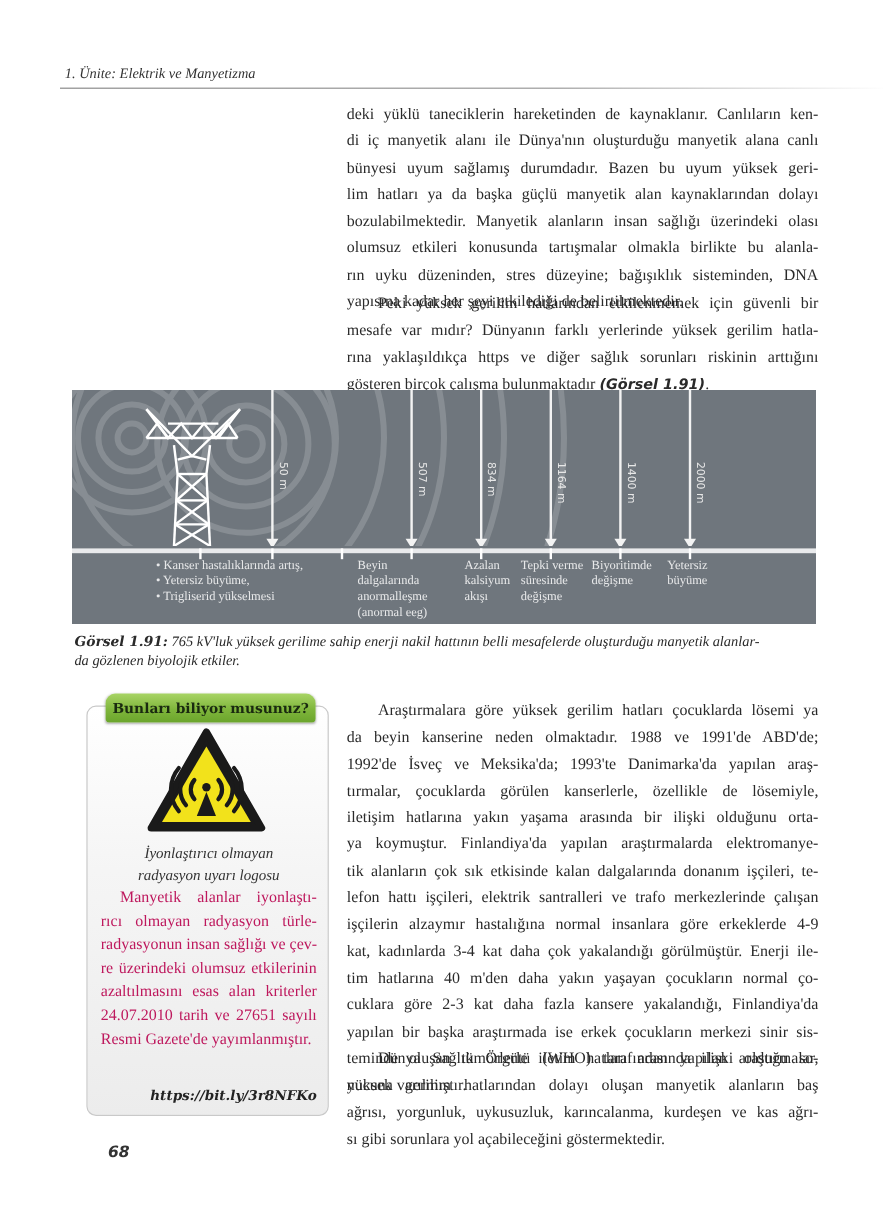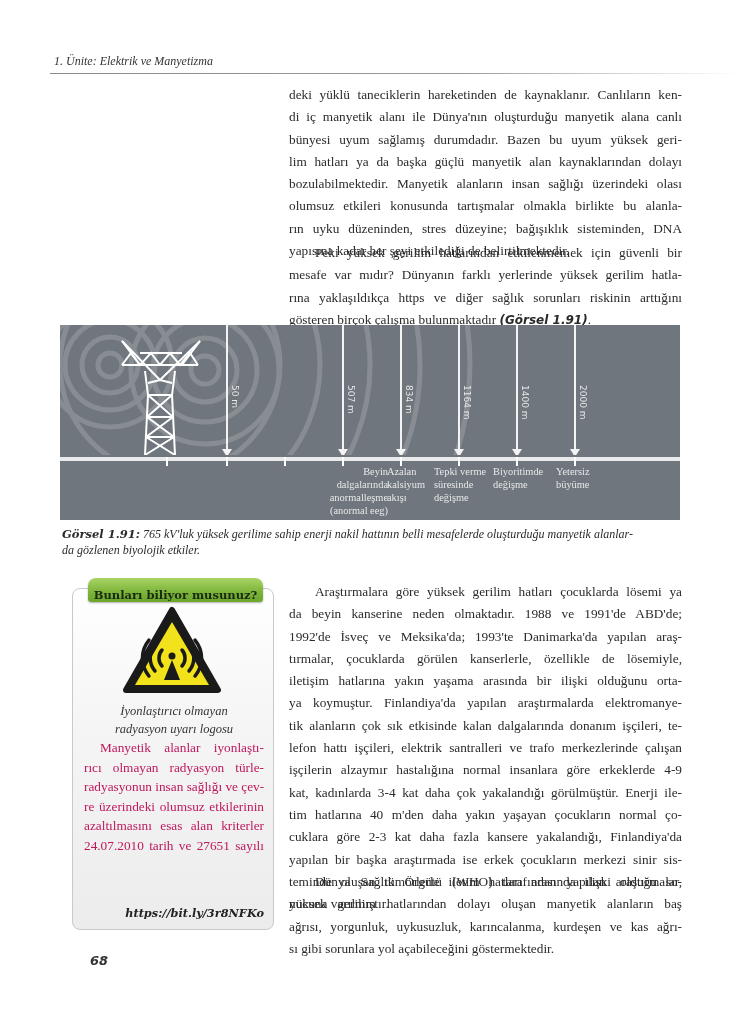--- a/index.html
+++ b/index.html
@@ -21,29 +21,29 @@
 
   
   .figure { position: absolute; left: 60px; top: 325px; width: 620px; height: 195px; background: #6f767d; }
   .fig-top { position: absolute; left: 0; top: 0; width: 620px; height: 130px; overflow: hidden; }
   .fig-bar { position: absolute; left: 0; top: 132px; width: 620px; height: 4px; background: #e9eaec; }
   .fig-tick { position: absolute; top: 132px; width: 2px; height: 9px; background: #ffffff; }
   .arrow { position: absolute; top: 0; width: 2px; height: 128px; background: #f3f3f3; }
   .arrow::after { content: ""; position: absolute; left: -4px; bottom: -4px; border-left: 5px solid transparent; border-right: 5px solid transparent; border-top: 8px solid #f3f3f3; }
   .dist { position: absolute; top: 60px; font-family: "DejaVu Sans", sans-serif; font-size: 9px; color: #e7e7e7; transform: rotate(90deg); transform-origin: left top; white-space: nowrap; }
   .effect { position: absolute; top: 140px; font-family: "Liberation Serif", serif; font-size: 10.4px; line-height: 13px; color: #e8e9ea; }
-  .effect.center { text-align: right; }
+  .effect.center { text-align: left; }
   .effect.left { text-align: left; }
 
   .caption { position: absolute; left: 62px; top: 527px; width: 620px; font-family: "Liberation Serif", serif; font-style: italic; font-size: 12px; line-height: 15.5px; color: #2a2a2a; }
   .caption .lbl { font-weight: bold; font-family: "DejaVu Serif", serif; font-size: 11.5px; }
 
   
   .info-box { position: absolute; left: 72px; top: 588px; width: 202px; height: 342px; border: 1.5px solid #c9c9c9; border-radius: 8px; background: linear-gradient(to bottom, #ffffff 0%, #f5f5f5 40%, #ececec 100%); }
-  .info-tab { position: absolute; left: 88px; top: 578px; width: 175px; height: 24px; border-radius: 8px 8px 3px 3px; background: linear-gradient(to bottom, #a8d465 0%, #7fb63c 55%, #6ba52c 100%); box-shadow: 0 1px 2px rgba(0,0,0,0.3); display: flex; align-items: flex-end; justify-content: center; }
+  .info-tab { position: absolute; left: 88px; top: 578px; width: 175px; height: 24px; border-radius: 8px 8px 3px 3px; background: linear-gradient(to bottom, #a8d465 0%, #7fb63c 55%, #6ba52c 100%); box-shadow: 0 1px 2px rgba(0,0,0,0.3); display: flex; align-items: center; justify-content: center; }
   .info-tab span { font-family: "DejaVu Serif", serif; font-weight: bold; font-size: 11.5px; color: #1a2a10; }
   .warn { position: absolute; left: 122px; top: 606px; width: 100px; height: 90px; }
   .warn-cap { position: absolute; left: 74px; top: 702px; width: 200px; text-align: center; font-family: "Liberation Serif", serif; font-style: italic; font-size: 12.5px; line-height: 18px; color: #333; }
   .info-text { position: absolute; left: 84px; top: 738px; width: 180px; font-family: "Liberation Serif", serif; font-size: 13.3px; line-height: 19.6px; color: #be185d; }
   .info-text .line { display: block; text-align: justify; text-align-last: justify; white-space: nowrap; }
   .info-text .line.first { padding-left: 16px; }
   .info-text .line.last { text-align-last: left; }
   .info-link { position: absolute; left: 84px; top: 906px; width: 180px; text-align: right; font-family: "DejaVu Serif", serif; font-weight: bold; font-style: italic; font-size: 11.3px; color: #222; }
 
   #p3 { top: 581px; }
@@ -137,20 +137,25 @@
   <div class="fig-bar"></div>
   <div class="fig-tick" style="left:106px"></div>
   <div class="fig-tick" style="left:166px"></div>
   <div class="fig-tick" style="left:224px"></div>
   <div class="fig-tick" style="left:282px"></div>
   <div class="fig-tick" style="left:340px"></div>
   <div class="fig-tick" style="left:398px"></div>
   <div class="fig-tick" style="left:456px"></div>
   <div class="fig-tick" style="left:514px"></div>
 
+  <div class="effect left" style="left:70px">
+    <div>• Kanser hastalıklarında artış,</div>
+    <div>• Yetersiz büyüme,</div>
+    <div>• Trigliserid yükselmesi</div>
+  </div>
   <div class="effect center" style="left:238px;width:90px">
     <div>Beyin</div>
     <div>dalgalarında</div>
     <div>anormalleşme</div>
     <div>(anormal eeg)</div>
   </div>
   <div class="effect left" style="left:327px">
     <div>Azalan</div>
     <div>kalsiyum</div>
     <div>akışı</div>
@@ -197,20 +202,21 @@
   <div>İyonlaştırıcı olmayan</div>
   <div>radyasyon uyarı logosu</div>
 </div>
 <div class="info-text">
   <span class="line first">Manyetik alanlar iyonlaştı-</span>
   <span class="line">rıcı olmayan radyasyon türle-</span>
   <span class="line">radyasyonun insan sağlığı ve çev-</span>
   <span class="line">re üzerindeki olumsuz etkilerinin</span>
   <span class="line">azaltılmasını esas alan kriterler</span>
   <span class="line">24.07.2010 tarih ve 27651 sayılı</span>
+  <span class="line last">Resmi Gazete'de yayımlanmıştır.</span>
 </div>
 <div class="info-link">https://bit.ly/3r8NFKo</div>
 
 <div class="col-right para" id="p3">
   <span class="line" style="padding-left:26px">Araştırmalara göre yüksek gerilim hatları çocuklarda lösemi ya</span>
   <span class="line">da beyin kanserine neden olmaktadır. 1988 ve 1991'de ABD'de;</span>
   <span class="line">1992'de İsveç ve Meksika'da; 1993'te Danimarka'da yapılan araş-</span>
   <span class="line">tırmalar, çocuklarda görülen kanserlerle, özellikle de lösemiyle,</span>
   <span class="line">iletişim hatlarına yakın yaşama arasında bir ilişki olduğunu orta-</span>
   <span class="line">ya koymuştur. Finlandiya'da yapılan araştırmalarda elektromanye-</span>

